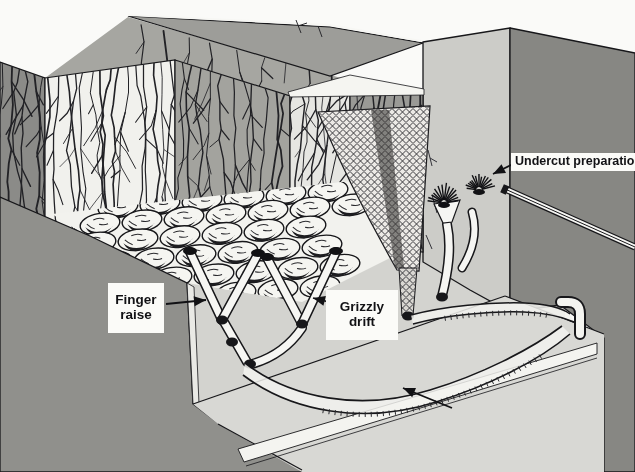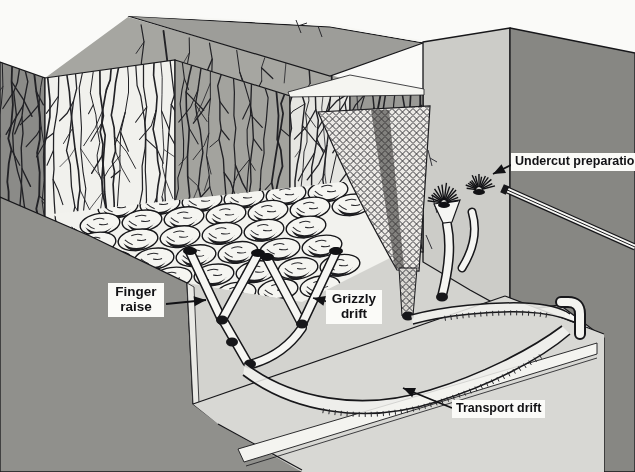--- a/index.html
+++ b/index.html
@@ -1,25 +1,25 @@
 <!DOCTYPE html>
 <html><head>
 <meta charset="utf-8">
 <style>
   html,body{margin:0;padding:0;background:#fff;}
   .stage{position:relative;width:635px;height:472px;overflow:hidden;
          background:#fafaf8;font-family:"Liberation Sans",sans-serif;}
   svg{position:absolute;left:0;top:0;}
   .lbl{position:absolute;background:#fbfbf8;color:#121215;font-weight:700;
-       font-size:13.5px;line-height:1.1;text-align:center;padding:2px 3px;
+       font-size:13.5px;line-height:1.1;text-align:center;padding:10px 3px;
        box-sizing:border-box;letter-spacing:0;}
   .one{white-space:nowrap;font-size:12.5px;padding:2px 4px;}
   #lb-finger{left:108px;top:283px;width:56px;}
   #lb-glevel{left:109px;top:325px;width:58px;}
-  #lb-gdrift{left:326px;top:290px;width:56px;text-align:center;}
+  #lb-gdrift{left:326px;top:290px;width:72px;text-align:center;}
   #lb-main{left:171px;top:426px;width:50px;}
   #lb-undercut{left:511px;top:153px;}
   #lb-transport{left:452px;top:400px;}
 </style>
 </head>
 <body>
 
 <div class="stage">
 <svg id="scene" viewBox="0 0 635 472" width="635" height="472">
   <defs>
@@ -538,14 +538,13 @@
         <line x1="329" y1="302" x2="313" y2="298" stroke="#111114" stroke-width="1.8"></line>
         <polygon points="313.0,298.0 323.4,305.8 325.9,296.1" fill="#111114"></polygon>
         <line x1="452" y1="408" x2="403" y2="388" stroke="#111114" stroke-width="1.8"></line>
         <polygon points="403.0,388.0 412.2,397.2 416.0,387.9" fill="#111114"></polygon>
       </g>
 </svg>
 
 <div class="lbl" id="lb-finger">Finger raise</div>
 <div class="lbl" id="lb-gdrift">Grizzly drift</div>
 <div class="lbl one" id="lb-undercut">Undercut preparation</div>
-<div class="lbl one" id="lb-transport">Transport drift</div>
 </div>
 
 </body></html>

